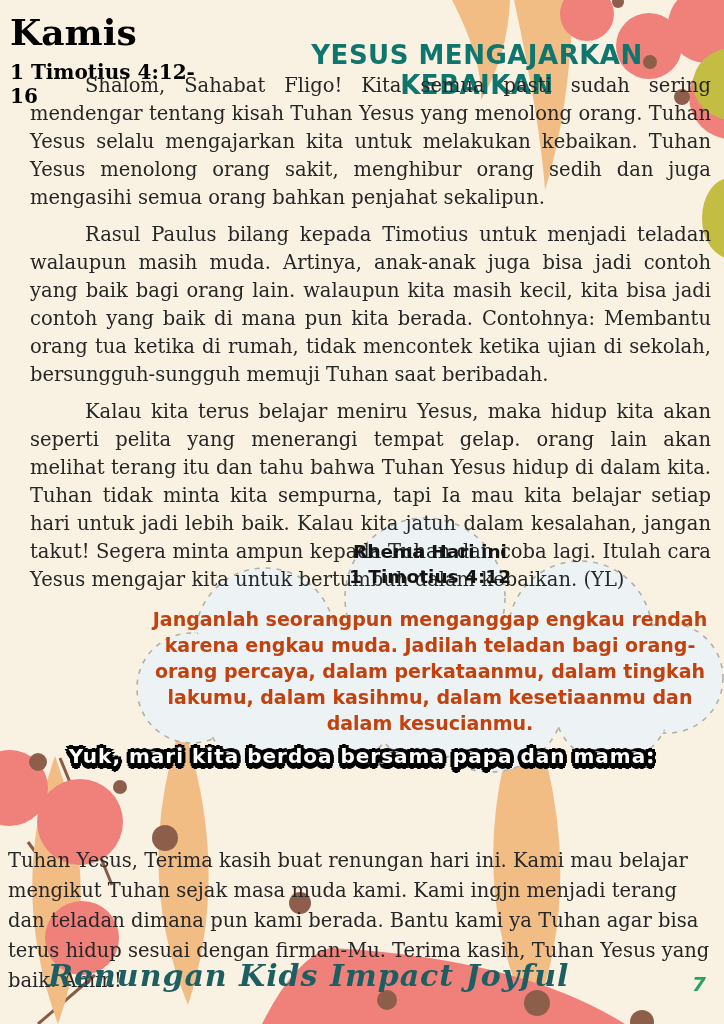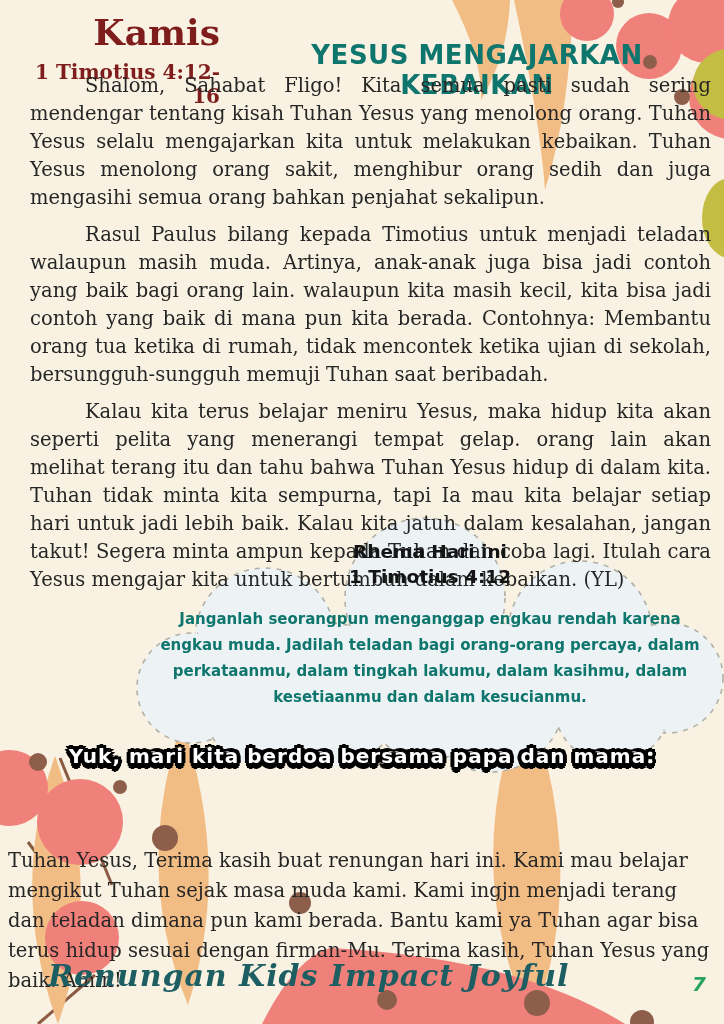--- a/index.html
+++ b/index.html
@@ -8,21 +8,21 @@
     width:724px;height:1024px;
     margin:0 auto;
     background:#f9f2e2;
     overflow:hidden;
     font-family:"DejaVu Serif", serif;
     color:#262626;
   }
   .decor-svg{position:absolute;left:0;top:0;z-index:0;}
   .day-header{
     position:absolute;left:10px;top:14px;width:210px;
-    text-align:right;z-index:2;color:#7f1d1d;
+    text-align:left;z-index:2;color:#000000;
   }
   .day-name{font-size:36px;font-weight:bold;line-height:1.05;font-family:"DejaVu Serif",serif;}
   .day-ref{font-size:20px;font-weight:bold;margin-top:8px;font-family:"DejaVu Serif",serif;}
   .page-title{
     position:absolute;left:242px;right:12px;top:40px;
     text-align:center;z-index:2;
     font-family:"DejaVu Sans",sans-serif;
     font-weight:900;font-size:26px;letter-spacing:0.5px;
     color:#0f766e;
   }
@@ -36,21 +36,21 @@
     font-family:"DejaVu Serif",serif;
   }
   .rhema-box{
     position:absolute;left:150px;right:14px;top:540px;z-index:3;
     text-align:center;
     font-family:"DejaVu Sans",sans-serif;
   }
   .rhema-heading{font-size:18.5px;font-weight:bold;line-height:1.35;color:#141414;}
   .rhema-verse{
     margin:16px auto 8px auto;max-width:575px;
-    font-size:15px;font-weight:bold;line-height:26px;color:#0f766e;
+    font-size:19px;font-weight:bold;line-height:26px;color:#c2410c;
   }
   .prayer-heading{
     position:absolute;left:0;right:0;top:744px;z-index:3;
     text-align:center;
     font-family:"DejaVu Sans",sans-serif;
     font-weight:bold;font-size:20px;letter-spacing:1px;
     color:#ffffff;
     text-shadow:
       -3px -3px 0 #000, 3px -3px 0 #000, -3px 3px 0 #000, 3px 3px 0 #000,
       -4px 0 0 #000, 4px 0 0 #000, 0 -4px 0 #000, 0 4px 0 #000,

